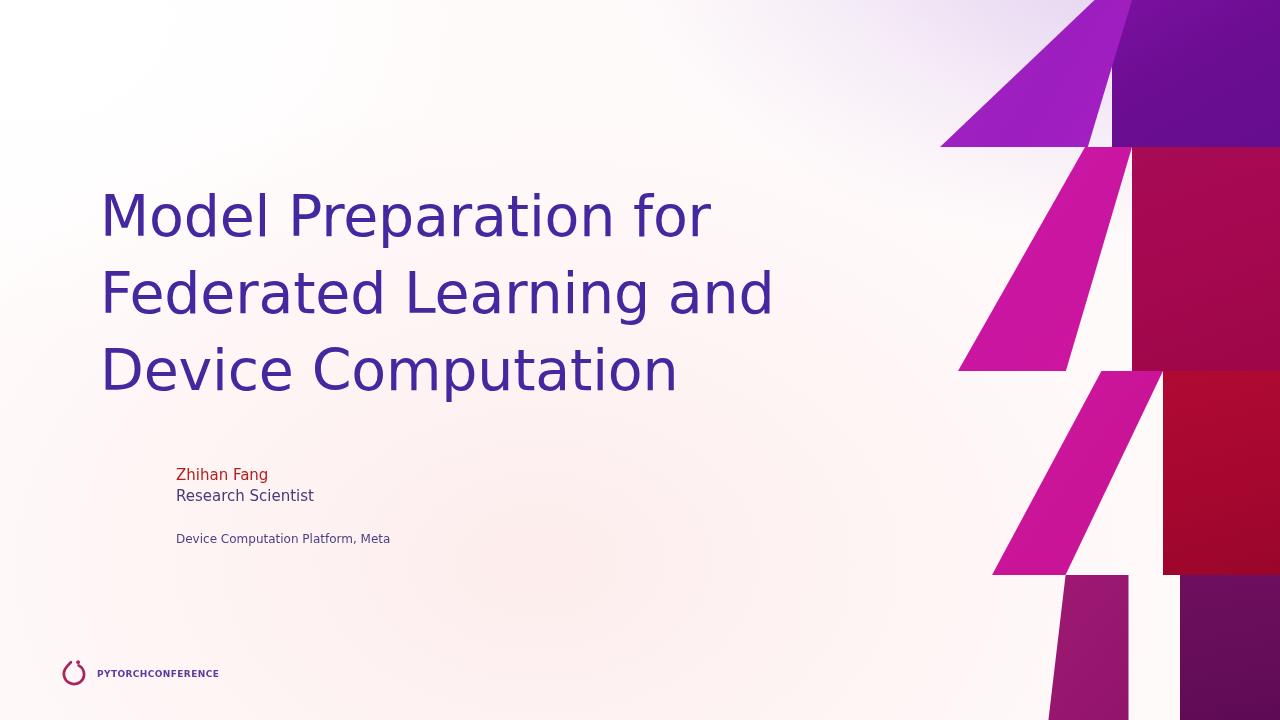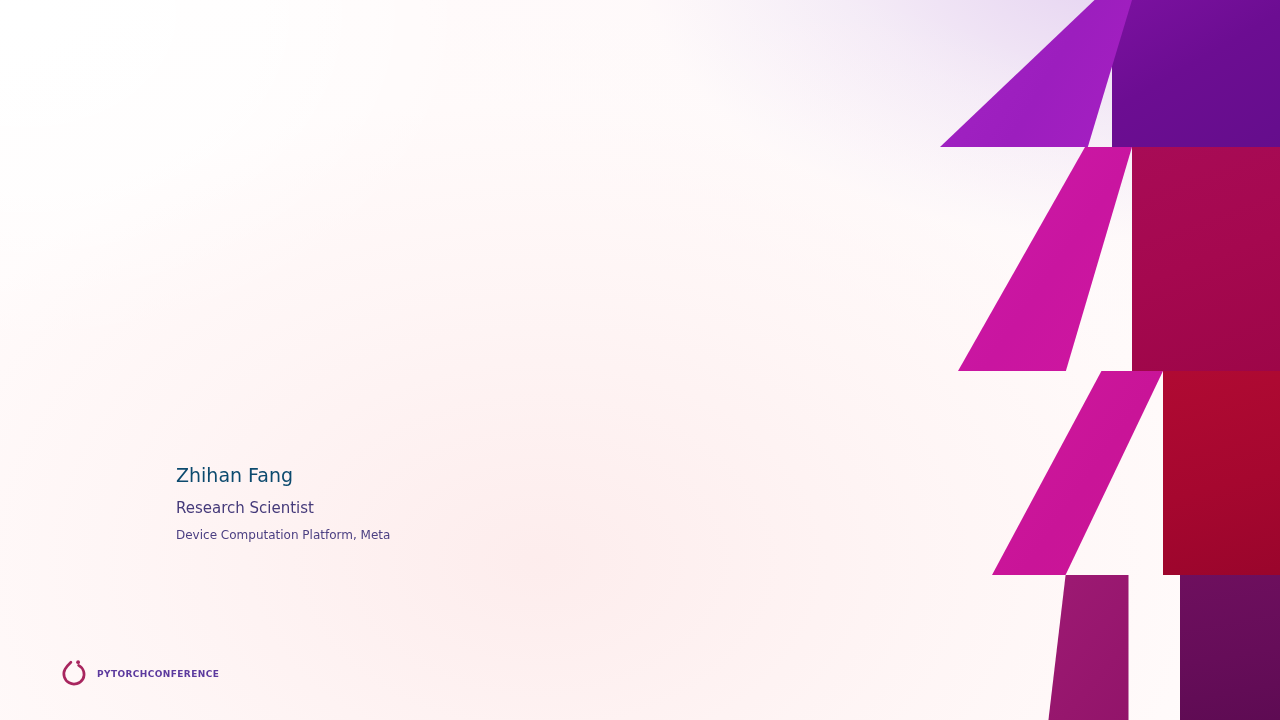--- a/index.html
+++ b/index.html
@@ -105,30 +105,30 @@
     white-space: pre-line;
   }
 
   
   #byline {
     position: absolute;
     left: 176px; top: 465px;
     width: 460px;
   }
   .byline-name {
-    font-size: 19px;
+    font-size: 15px;
     line-height: 21px;
-    color: #0c4a6e;
-    margin-bottom: 12px;
+    color: #b91c1c;
+    margin-bottom: 0;
   }
   .byline-role {
     font-size: 15px;
     line-height: 21px;
     color: #453a7a;
-    margin-bottom: 8px;
+    margin-bottom: 24px;
   }
   .byline-org {
     font-size: 12px;
     line-height: 16px;
     color: #4b3f82;
   }
 
   
   #logo {
     position: absolute;
@@ -178,20 +178,23 @@
       <div class="band-slant"></div>
     </div>
 
     <div class="band" id="band4">
       <div class="band-right"></div>
       <div class="band-slant"></div>
     </div>
 
   </div>
 
+  <div id="title">Model Preparation for
+Federated Learning and
+Device Computation</div>
 
   <div id="byline">
     <div class="byline-name">Zhihan Fang</div>
     <div class="byline-role">Research Scientist</div>
     <div class="byline-org">Device Computation Platform, Meta</div>
   </div>
 
   <div id="logo">
     <svg id="logo-mark" viewBox="0 0 30 32">
       <path d="M18.6 7.4 C23.6 10.0 25.6 16.3 22.9 21.0 C20.2 25.7 14.0 27.4 9.2 24.8 C4.3 22.2 2.4 15.9 5.1 11.2 C6.3 9.1 8.6 6.5 10.9 4.3" fill="none" stroke="#a8255e" stroke-width="2.7" stroke-linecap="round"></path>

